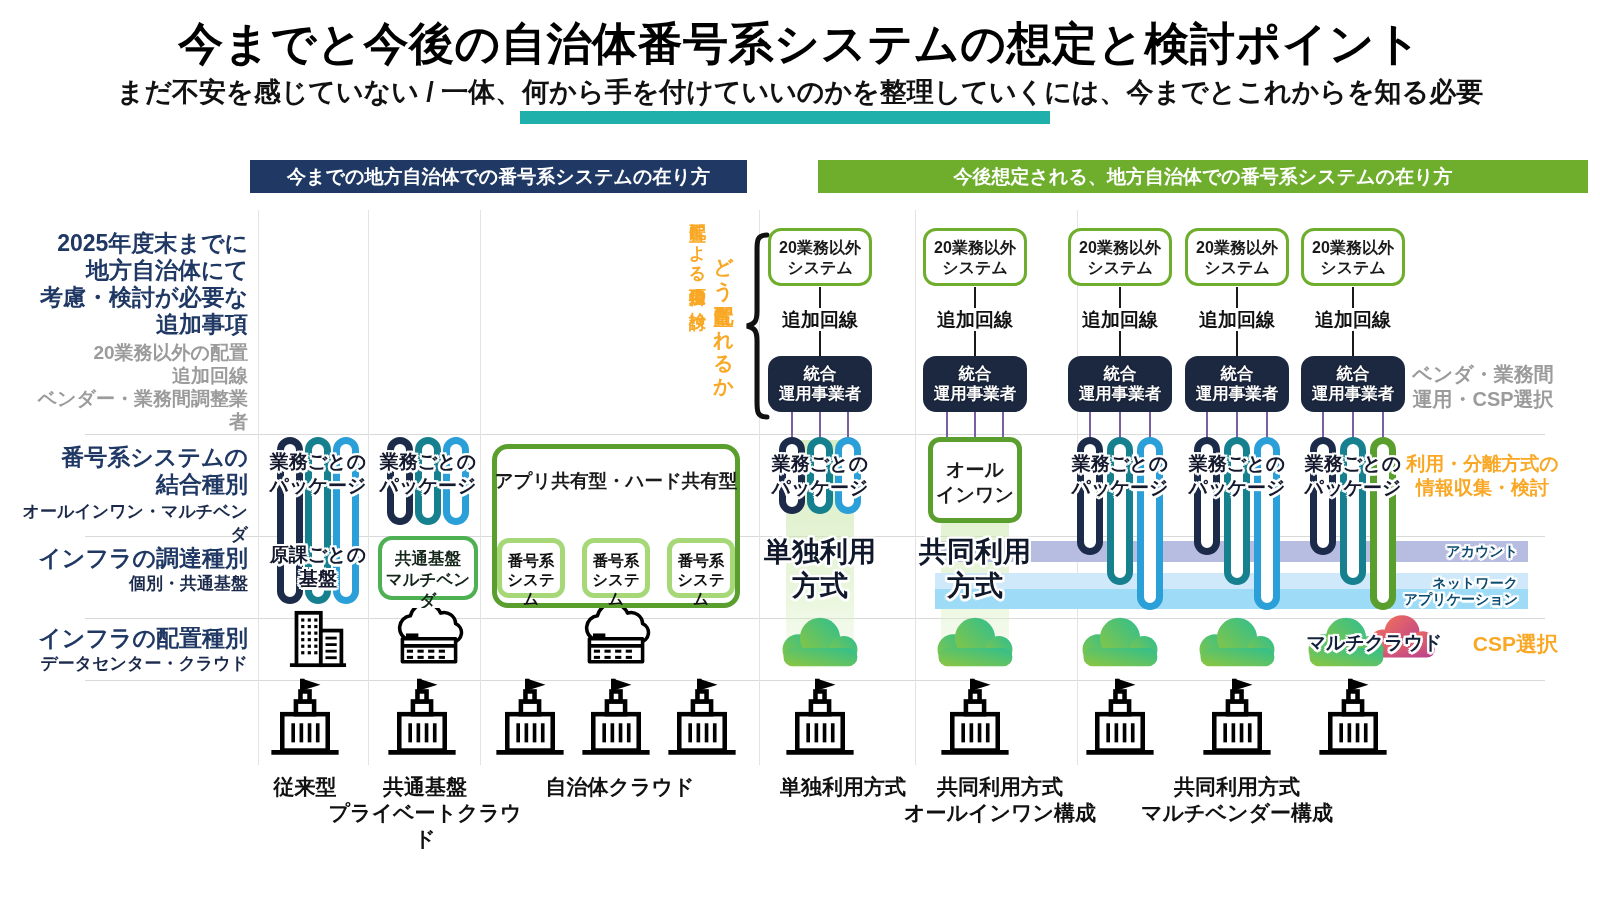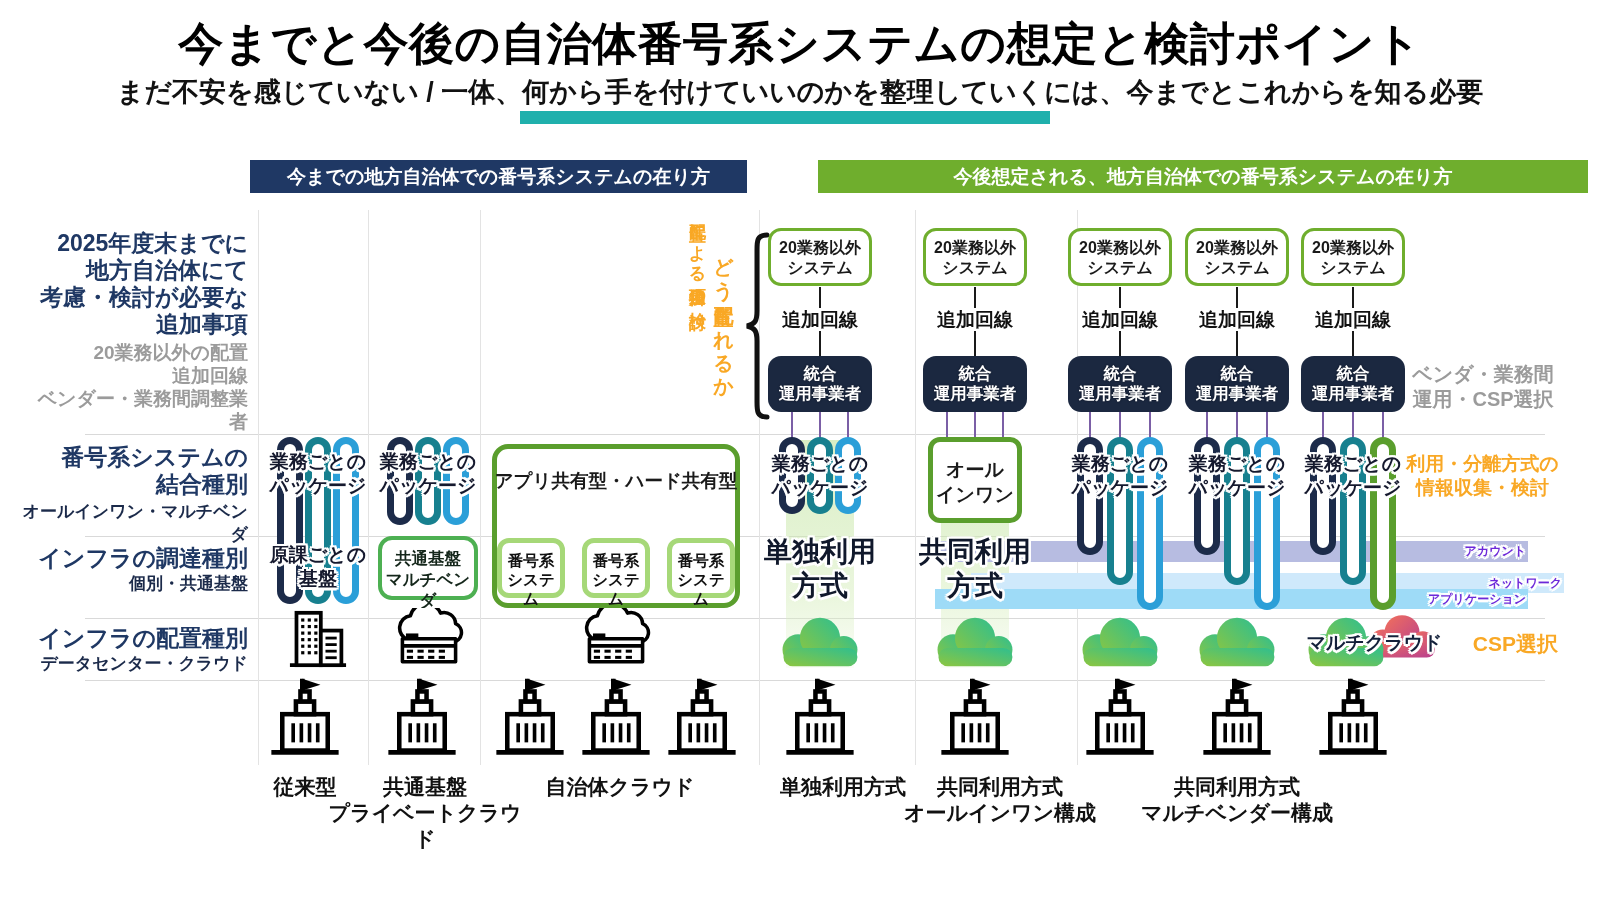--- a/index.html
+++ b/index.html
@@ -22,21 +22,21 @@
   .topbox{position:absolute;box-sizing:border-box;width:104px;height:58px;background:#fff;
           border:3.5px solid #6fae2d;border-radius:13px;font-size:16px;font-weight:bold;
           line-height:20px;text-align:center;padding-top:7px;color:#1a1a1a;}
   .opbox{position:absolute;box-sizing:border-box;width:104px;height:56px;background:#1b2840;
          border-radius:13px;font-size:16.5px;font-weight:bold;line-height:20px;text-align:center;
          padding-top:7px;color:#fff;text-shadow:0 0 2px #0a0f1c;}
   .pkgtxt{position:absolute;font-size:19px;font-weight:bold;line-height:24px;color:#15192e;text-align:center;}
   .methodtxt{position:absolute;font-size:28px;font-weight:900;line-height:34px;color:#10182b;text-align:center;}
   .gband{position:absolute;background:linear-gradient(180deg,rgba(186,224,148,0.55) 0%,rgba(215,238,190,0.5) 70%,rgba(228,243,210,0.15) 100%);}
   .band{position:absolute;left:935px;width:593px;}
-  .bandlabel{display:block;font-size:12px;font-weight:bold;color:#6d28d9;text-align:right;padding-right:2px;}
+  .bandlabel{display:block;font-size:14px;font-weight:bold;color:#0c4a6e;text-align:right;padding-right:10px;}
   .botlabel{position:absolute;font-size:21px;font-weight:bold;line-height:26px;color:#111;text-align:center;}
   .lbl-title{position:absolute;left:20px;width:228px;text-align:right;color:#1f3864;font-weight:800;}
   .lbl-sub{position:absolute;left:20px;width:228px;text-align:right;font-weight:bold;}
   .vtext{position:absolute;writing-mode:vertical-rl;font-weight:800;color:#f9a825;letter-spacing:1px;}
   .orange{color:#f9a825;}
   .gray{color:#9b9b9b;}
 </style>
 </head>
 <body>
 
@@ -232,21 +232,21 @@
   <div class="pconn" style="left:1322px;top:412px;height:28px;"></div>
   <div class="pconn" style="left:1352px;top:412px;height:28px;"></div>
   <div class="pconn" style="left:1382px;top:412px;height:28px;"></div>
 
   <div class="gband" style="left:786px;top:440px;width:68px;height:228px;"></div>
   <div class="gband" style="left:941px;top:440px;width:68px;height:228px;"></div>
 
   <div class="band" style="top:541px;height:21px;background:#b7bce1;">
     <span class="bandlabel ol" style="line-height:21px;">アカウント</span>
   </div>
-  <div class="band" style="top:573px;height:20px;background:#cfe9fb;margin-left:36px;">
+  <div class="band" style="top:573px;height:20px;background:#cfe9fb;">
     <span class="bandlabel ol" style="line-height:20px;">ネットワーク</span>
   </div>
   <div class="band" style="top:589px;height:20px;background:#9edbf7;">
     <span class="bandlabel ol" style="line-height:20px;">アプリケーション</span>
   </div>
 
   <div class="bar navy" style="left:277px;top:437px;height:167px;"></div>
   <div class="bar teal" style="left:305px;top:437px;height:167px;"></div>
   <div class="bar blue" style="left:333px;top:437px;height:167px;"></div>
   <div class="pkgtxt ml ol" style="left:248px;top:450px;width:140px;">業務ごとの

